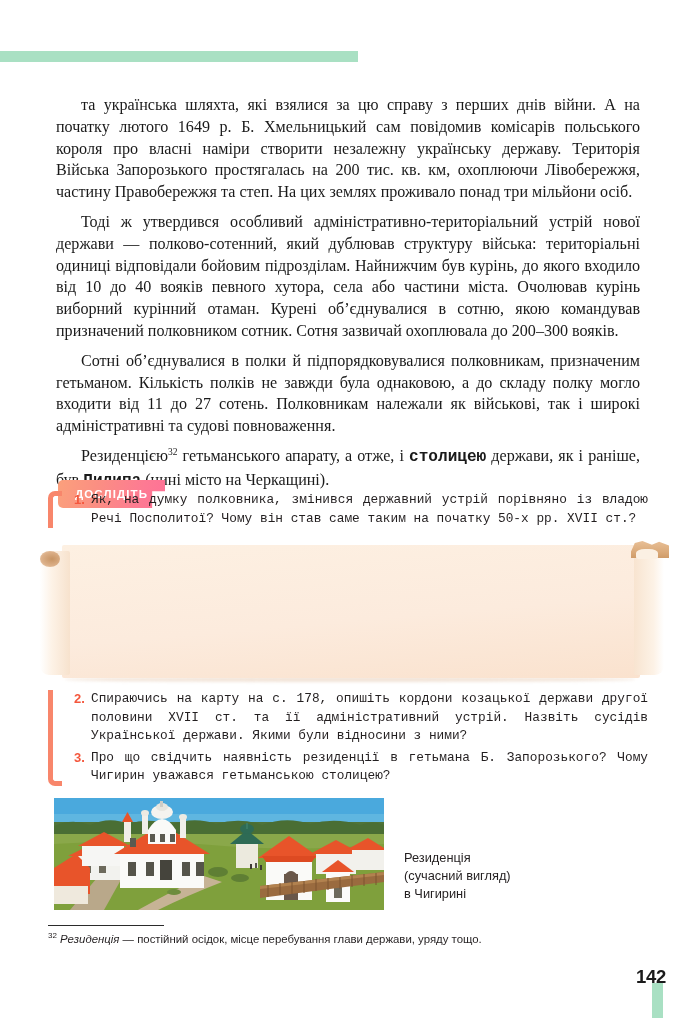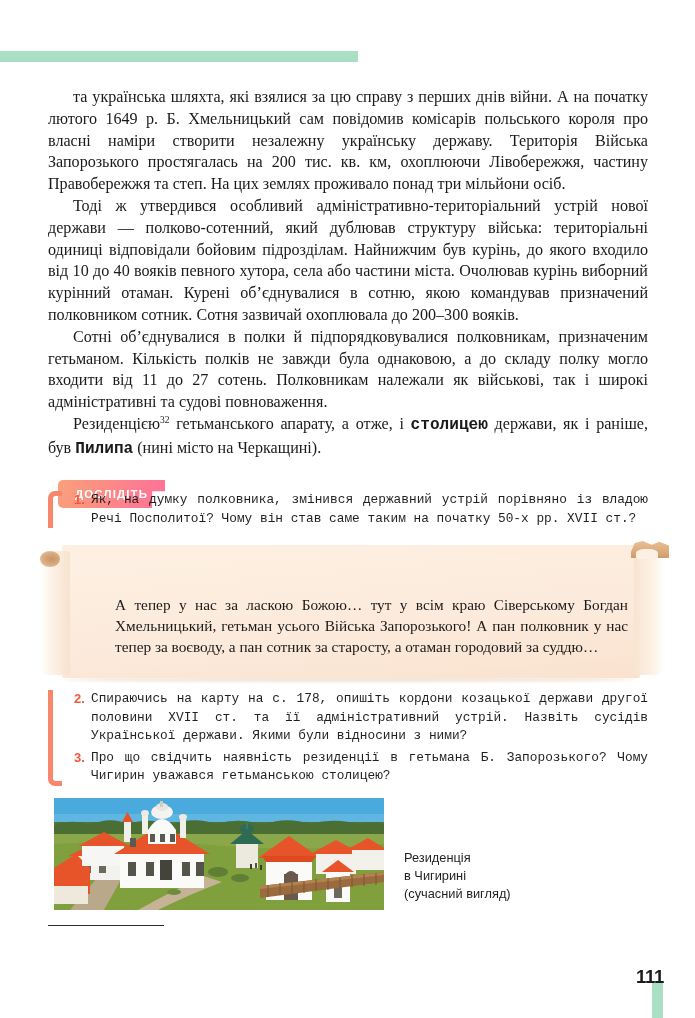--- a/index.html
+++ b/index.html
@@ -25,21 +25,21 @@
     white-space: nowrap; line-height: 20px;
   }
 
   
   .body-text {
     position: absolute; left: 48px; top: 86px; width: 600px;
     font-family: "Liberation Serif", serif;
     font-size: 16.1px; line-height: 21.8px;
     color: #1a1a1a; text-align: justify;
   }
-  .body-text p { text-indent: 25px; margin: 0; }
+  .body-text p { text-indent: 25px; margin: 8px; }
   .body-text b { font-weight: bold; font-family: Liberation Mono, monospace; }
   sup.fn { font-size: 9.5px; vertical-align: super; line-height: 0; }
 
   
   .investigate { position: absolute; left: 48px; top: 466px; width: 600px; }
   .badge-wrap { position: relative; height: 25px; }
   .badge {
     position: absolute; left: 10px; top: 0;
     height: 28px; padding: 0 17px 0 17px;
     display: flex; align-items: center;
@@ -201,21 +201,20 @@
   </div>
 
   <div class="scroll">
     <div class="scroll-shadow"></div>
     <div class="scroll-body"></div>
     <div class="roll-l"></div>
     <div class="roll-l-cap"></div>
     <div class="roll-r"></div>
     <div class="roll-r-cap"></div>
     <div class="roll-r-cap2"></div>
-    <div class="scroll-quote">А тепер у нас за ласкою Божою… тут у всім краю Сіверському Богдан Хмельницький, гетьман усього Війська Запорозького! А пан полковник у нас тепер за воєводу, а пан сотник за старосту, а отаман городовий за суддю…</div>
   </div>
 
   <div class="investigate2">
     <div class="qgroup">
       <div class="qbracket b2"></div>
       <div class="qrow">
         <span class="qnum">2.</span>
         <span class="qtext">Спираючись на карту на с. 178, опишіть кордони козацької держави другої половини XVII ст. та її адміністративний устрій. Назвіть сусідів Української держави. Якими були відносини з ними?</span>
       </div>
       <div class="qrow">
@@ -316,22 +315,23 @@
       <ellipse cx="120" cy="94" rx="7" ry="3" fill="#6d8c3d"></ellipse>
 
       <rect x="196" y="66" width="2" height="5" fill="#3d3a32"></rect>
       <rect x="201" y="65" width="2" height="5" fill="#53504a"></rect>
       <rect x="206" y="67" width="2" height="5" fill="#3d3a32"></rect>
     </svg>
   </div>
 
   <div class="caption">
     <div>Резиденція</div>
+    <div>(сучасний вигляд)</div>
     <div>в Чигирині</div>
-    <div>(сучасний вигляд)</div>
   </div>
 
   <div class="fn-rule"></div>
-
-  <div class="folio">111</div>
+  <div class="footnote"><sup>32</sup> <i>Резиденція</i><span> — постійний осідок, місце перебування глави держави, уряду тощо.</span></div>
+
+  <div class="folio">142</div>
   <div class="folio-bar"></div>
 
 </div>
 
 </body></html>

